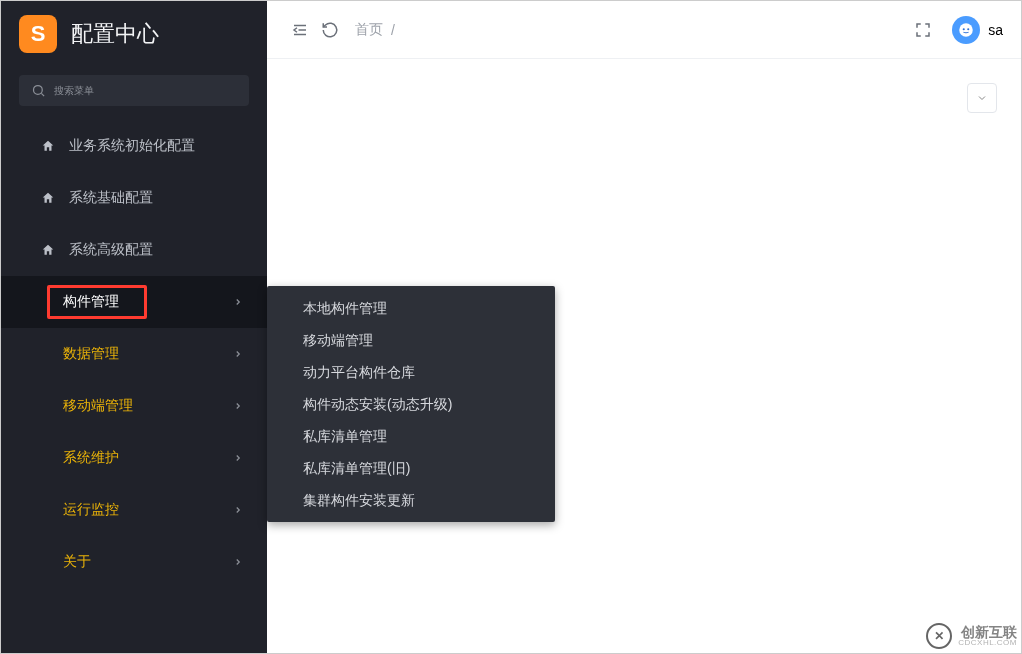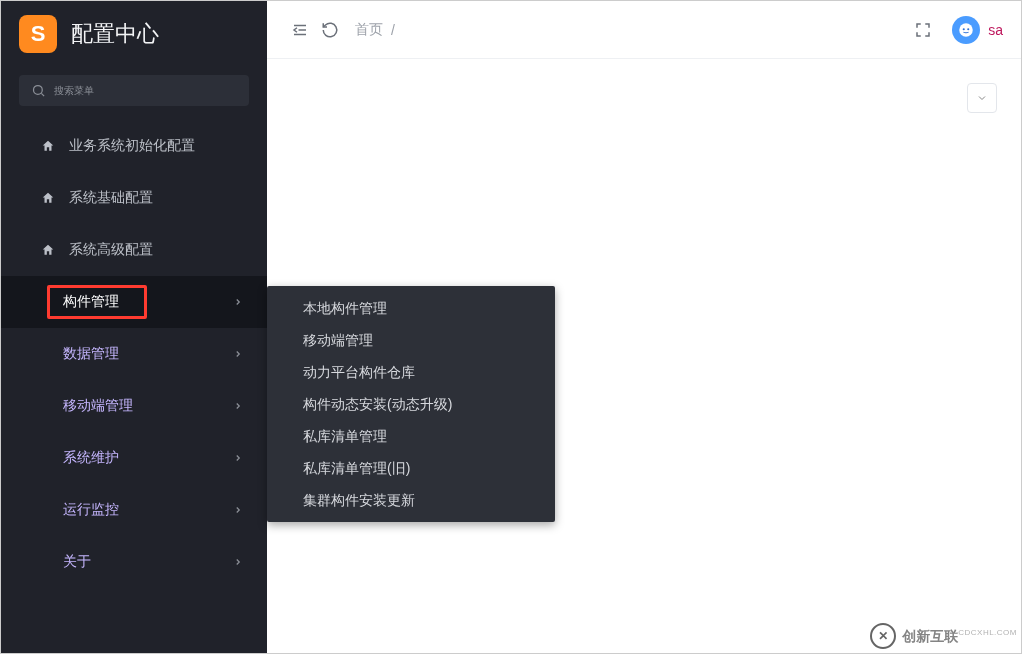--- a/index.html
+++ b/index.html
@@ -76,21 +76,21 @@
     color: #bcc0c8;
     cursor: pointer;
     position: relative;
   }
   .nav-item .n-label { margin-left: 14px; }
   .nav-sub-item {
     display: flex;
     align-items: center;
     height: 52px;
     padding: 0 24px 0 62px;
-    color: #c4b5fd;
+    color: #eab308;
     cursor: pointer;
     position: relative;
   }
   .nav-sub-item .n-label { }
   .nav-sub-item .chev {
     margin-left: auto;
     color: #8b8f97;
   }
   .nav-item.active, .nav-sub-item.active {
     background: #14161c;
@@ -130,21 +130,21 @@
   }
   .header .spacer { flex: 1; }
   .avatar {
     width: 28px; height: 28px;
     border-radius: 50%;
     background: #4a9cff;
     display: flex; align-items: center; justify-content: center;
     margin-right: 8px;
   }
   .avatar svg { width: 18px; height: 18px; }
-  .username { color: #be185d; font-size: 14px; }
+  .username { color: #000000; font-size: 14px; }
   .fullscreen-ic, .refresh-ic, .collapse-ic {
     width: 18px; height: 18px;
   }
   
   .content {
     position: absolute;
     left: 266px; right: 0; top: 58px; bottom: 0;
     background: #fff;
   }
   .collapse-caret {
@@ -189,21 +189,21 @@
   .watermark .wm-ic {
     width: 26px; height: 26px;
     border: 2px solid #555;
     border-radius: 50%;
     display: flex; align-items: center; justify-content: center;
     font-weight: 700;
     color: #555;
     font-family: Arial, sans-serif;
     font-size: 12px;
   }
-  .watermark .wm-text { display:flex; line-height:1; }
+  .watermark .wm-text { display:flex; flex-direction:column; line-height:1;text-align:right; }
   .watermark .wm-sub { font-size: 8px; color:#aaa; letter-spacing:.5px; }
   
   .icon-home {
     width: 14px; height: 14px; display:inline-block;
   }
 </style>
 </head>
 <body>
 
 <aside class="sidebar">

